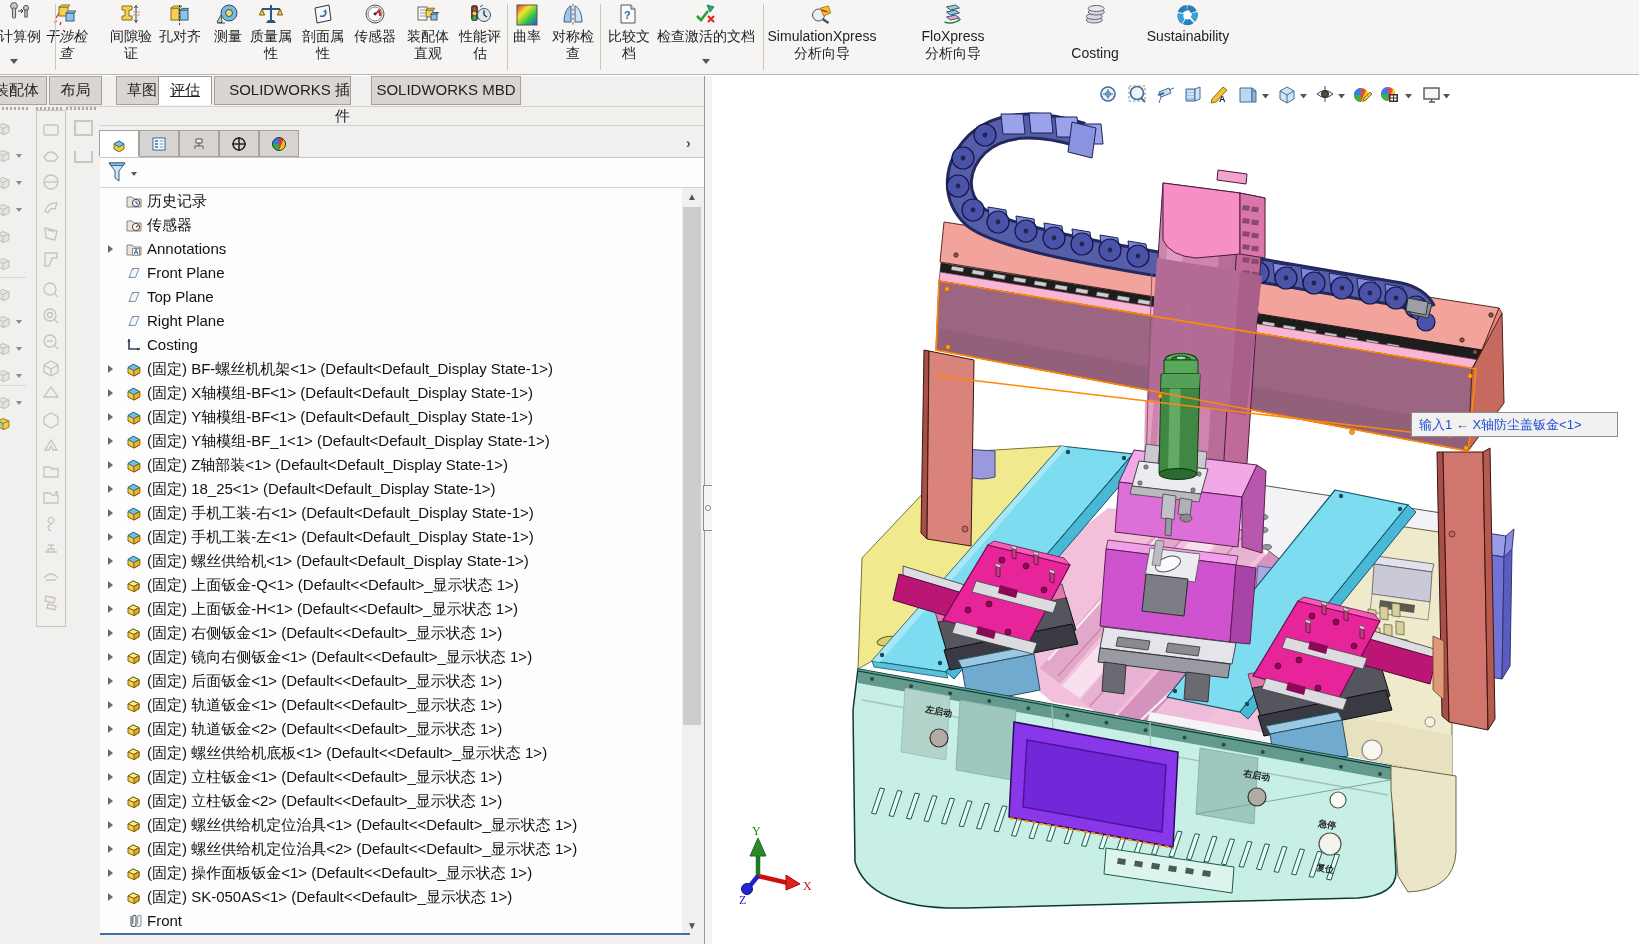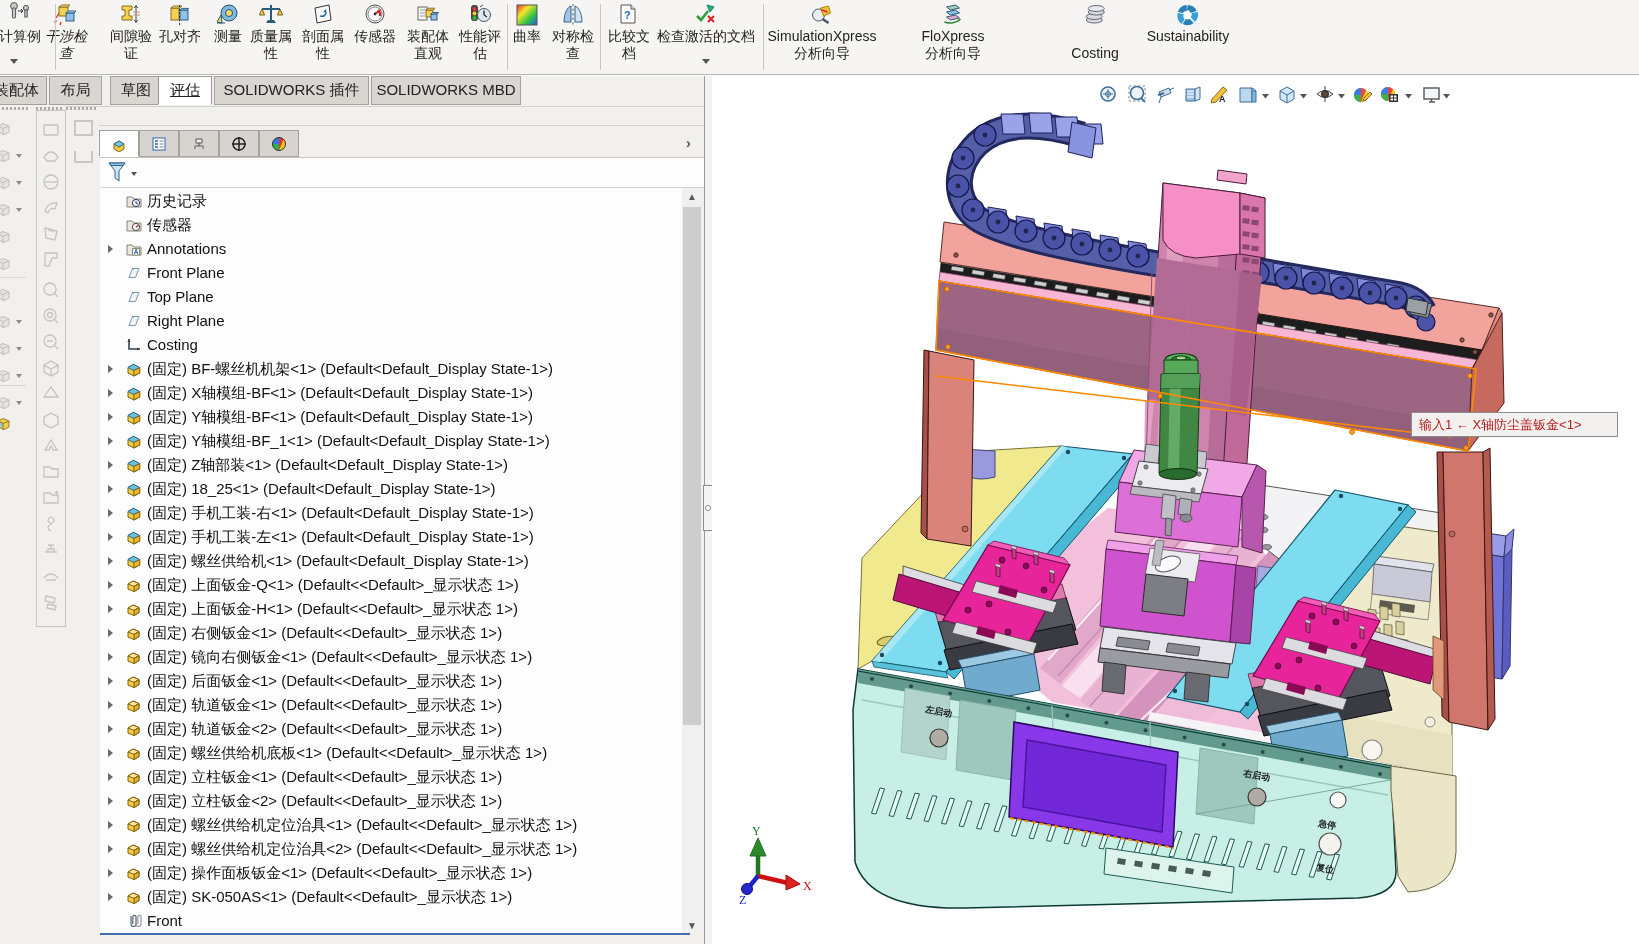--- a/index.html
+++ b/index.html
@@ -11,21 +11,21 @@
 .tsep { position:absolute; top:4px; width:1px; height:66px; background:#cac7c3; }
 .tab { position:absolute; top:76px; height:29px; background:#d9d6d2; border:1px solid #a5a29e; color:#222; font-size:15px; text-align:center; line-height:26px; z-index:5; }
 .tab.active { background:#ffffff; border-color:#9a9792; border-bottom:1px solid #fff; }
 #leftpanel { position:absolute; left:0; top:76px; width:704px; height:868px; background:#f1f0ee; }
 #tree { position:absolute; left:100px; top:188px; width:582px; height:746px; background:#fdfdfd; font-size:15px; color:#111; }
 .trow { position:absolute; left:0; height:24px; line-height:24px; white-space:nowrap; }
 .trow .arr { position:absolute; left:8px; top:8px; width:0; height:0; border-left:5px solid #6b6b6b; border-top:4px solid transparent; border-bottom:4px solid transparent; }
 .trow svg.tico { position:absolute; left:26px; top:4px; }
 .trow .txt { position:absolute; left:47px; top:0; }
 #viewport { position:absolute; left:712px; top:76px; width:927px; height:868px; background:#ffffff; }
-#tooltip { position:absolute; left:699px; top:336px; width:207px; height:25px; background:#f2f1f0; border:1px solid #8c8c8c; font-size:13px; color:#b91c1c; line-height:23px; padding-left:7px; z-index:30; }
+#tooltip { position:absolute; left:699px; top:336px; width:207px; height:25px; background:#f2f1f0; border:1px solid #8c8c8c; font-size:13px; color:#1d4ed8; line-height:23px; padding-left:7px; z-index:30; }
 </style>
 </head>
 <body>
 <div id="app">
 
 <div id="toolbar">
 <div class="tbtn" style="left:20px; transform:translateX(-50%);"><svg class="ic" width="26" height="26" viewBox="0 0 26 26">
           <g stroke="#555" fill="#c9c9c9">
             <circle cx="7" cy="4" r="3.4"></circle>
             <rect x="5.4" y="6" width="3.2" height="10" rx="1"></rect>
@@ -155,23 +155,23 @@
         </svg>Sustainability</div>
 <div style="position:absolute;left:10px;top:59px;width:0;height:0;border-top:5px solid #555;border-left:4px solid transparent;border-right:4px solid transparent;"></div>
 <div style="position:absolute;left:702px;top:59px;width:0;height:0;border-top:5px solid #555;border-left:4px solid transparent;border-right:4px solid transparent;"></div>
 <div class="tsep" style="left:55px;"></div>
 <div class="tsep" style="left:507px;"></div>
 <div class="tsep" style="left:600px;"></div>
 <div class="tsep" style="left:763px;"></div>
 </div>
 <div class="tab" style="left:-14px; width:61px;">装配体</div>
 <div class="tab" style="left:49px; width:53px;">布局</div>
-<div class="tab" style="left:110px; width:52px;">草图</div>
+<div class="tab" style="left:116px; width:52px;">草图</div>
 <div class="tab active" style="left:158px; width:54px;text-decoration:underline;">评估</div>
-<div class="tab" style="left:214px; width:155px;">SOLIDWORKS 插件</div>
+<div class="tab" style="left:214px; width:137px;text-align:right;">SOLIDWORKS 插件</div>
 <div class="tab" style="left:371px; width:150px;">SOLIDWORKS MBD</div>
 <div id="leftpanel">
 <div style="position:absolute;left:2px;top:31px;width:28px;height:3px;background:repeating-linear-gradient(90deg,#aaa 0 2px,transparent 2px 4px);"></div>
 <div style="position:absolute;left:36px;top:31px;width:28px;height:3px;background:repeating-linear-gradient(90deg,#aaa 0 2px,transparent 2px 4px);"></div>
 <div style="position:absolute;left:66px;top:31px;width:30px;height:3px;background:repeating-linear-gradient(90deg,#aaa 0 2px,transparent 2px 4px);"></div>
 <div style="position:absolute;left:0;top:29px;width:31px;height:360px;">
 <svg width="14" height="16" viewBox="8 0 14 16" style="position:absolute;left:0;top:17px;">
           <path d="M6 4 l5-2.5 6 2.5 v6 l-5 2.5 -6-2.5z" fill="#e6e4e0" stroke="#c2bfba"></path>
           <path d="M6 4 l5 2.5 6-2.5 M11 6.5 V13" fill="none" stroke="#c2bfba"></path>
         </svg>

